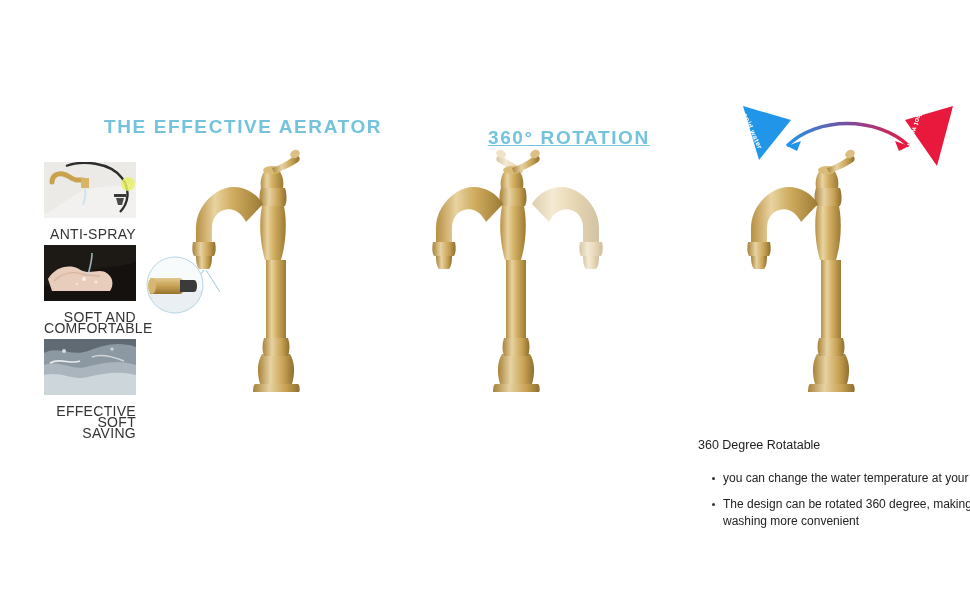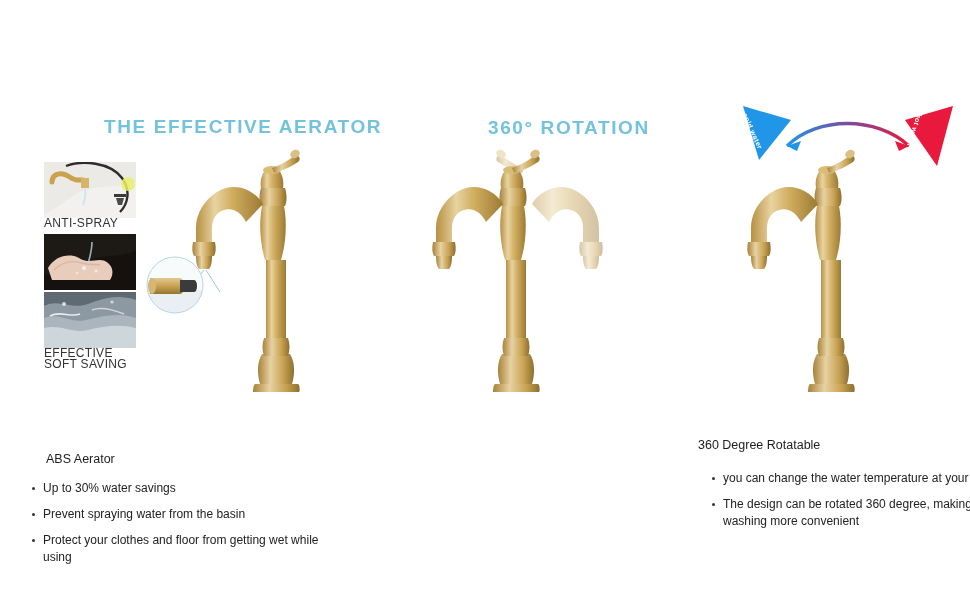--- a/index.html
+++ b/index.html
@@ -16,22 +16,22 @@
   .heading{
     position:absolute;font-size:19px;font-weight:bold;
     letter-spacing:1.6px;color:#74c3dc;white-space:nowrap;
   }
 
   
   .thumbs{position:absolute;left:44px;top:162px;width:92px;}
   .thumb-item{margin-bottom:2px;}
   .thumb-img{width:92px;height:56px;display:block;border:0;}
   .thumb-cap{
-    font-size:12px;color:#333;text-align:left;
-    line-height:11px;letter-spacing:.3px;padding:0 0 3px;
+    font-size:14px;color:#333;text-align:right;
+    line-height:11px;letter-spacing:.3px;padding:11px 0 3px;
   }
 
   
   .faucet{position:absolute;}
 
   
   .callout{position:absolute;}
 
   
   .block{position:absolute;}
@@ -84,20 +84,22 @@
       <svg class="thumb-img" viewBox="0 0 92 56">
         <rect width="92" height="56" fill="#14110e"></rect>
         <path d="M0 0h92v16c-14 8-30 4-46 10S12 44 0 40z" fill="#1d1a15"></path>
         <path d="M4 34c6-10 16-14 26-12 5 1 8 5 14 5 8 0 14-3 20 2 5 4 6 11 2 17H8z" fill="#e8cdbc"></path>
         <path d="M10 36c8-8 18-10 28-7 6 2 12 1 18 2" fill="none" stroke="#d8b6a1" stroke-width="1.4"></path>
         <path d="M44 30c2-8 4-14 4-22" stroke="#b9d7e6" stroke-width="1.6" fill="none" opacity=".8"></path>
         <circle cx="40" cy="34" r="2" fill="#ffffff" opacity=".7"></circle>
         <circle cx="52" cy="37" r="1.6" fill="#ffffff" opacity=".6"></circle>
         <circle cx="33" cy="39" r="1.3" fill="#ffffff" opacity=".5"></circle>
       </svg>
+      <div class="thumb-cap" style="white-space:pre-line;">SOFT AND
+COMFORTABLE</div>
     </div>
 
     <div class="thumb-item">
       <svg class="thumb-img" viewBox="0 0 92 56">
         <rect width="92" height="56" fill="#5f6a72"></rect>
         <path d="M0 14c14-8 28 4 44-2s30-10 48-4v48H0z" fill="#8d99a2"></path>
         <path d="M0 26c16-6 26 6 42 2s34-8 50-2v30H0z" fill="#aab5bd"></path>
         <path d="M0 36c18-4 28 6 44 2s32-6 48-2v20H0z" fill="#cdd6db"></path>
         <path d="M6 24c10-6 20 2 30-2" stroke="#ffffff" stroke-width="1.6" fill="none" opacity=".8"></path>
         <path d="M48 18c10-4 22 0 32 4" stroke="#ffffff" stroke-width="1.4" fill="none" opacity=".6"></path>
@@ -162,33 +164,25 @@
     <circle cx="35" cy="35" r="28" fill="#f7fbfc"></circle>
     <g clip-path="url(#circClip)">
       <rect x="7" y="40" width="56" height="23" fill="#e9eff2"></rect>
       <path d="M10 28h30c3 0 4 4 4 8s-1 8-4 8H10z" fill="url(#brassC)"></path>
       <path d="M40 30h14c2 0 3 3 3 6s-1 6-3 6H40z" fill="#3b3b3b"></path>
       <ellipse cx="12" cy="36" rx="4" ry="8" fill="#d6b673"></ellipse>
     </g>
     <circle cx="35" cy="35" r="28" fill="none" stroke="#b7d5e2" stroke-width="1"></circle>
   </svg>
 
-  <div class="block" id="block-left">
-    <div class="block-title">ABS Aerator</div>
-    <ul class="bullets">
-      <li>Up to 30% water savings</li>
-      <li>Prevent spraying water from the basin</li>
-      <li>Protect your clothes and floor from getting wet while using</li>
-    </ul>
-  </div>
 </div>
 
 <div class="panel" id="panel-mid">
 
-  <div class="heading" style="left:148px;top:117px;">360° ROTATION</div>
+  <div class="heading" style="left:148px;top:127px;text-decoration:underline;">360° ROTATION</div>
 
   <svg class="faucet" style="left:60px;top:142px;" width="240" height="260" viewBox="0 0 240 260">
     <defs>
       <linearGradient id="brassM" x1="0" y1="0" x2="1" y2="0">
         <stop offset="0%" stop-color="#b89043"></stop>
         <stop offset="30%" stop-color="#e8d3a0"></stop>
         <stop offset="58%" stop-color="#cfac5e"></stop>
         <stop offset="100%" stop-color="#9c7a34"></stop>
       </linearGradient>
       <linearGradient id="brassM2" x1="0" y1="0" x2="1" y2="0">

